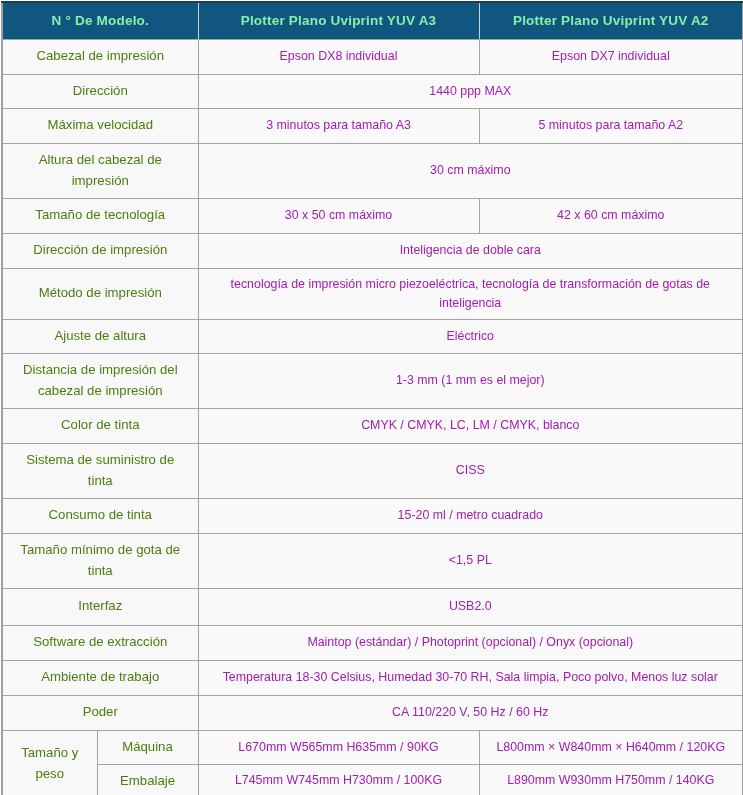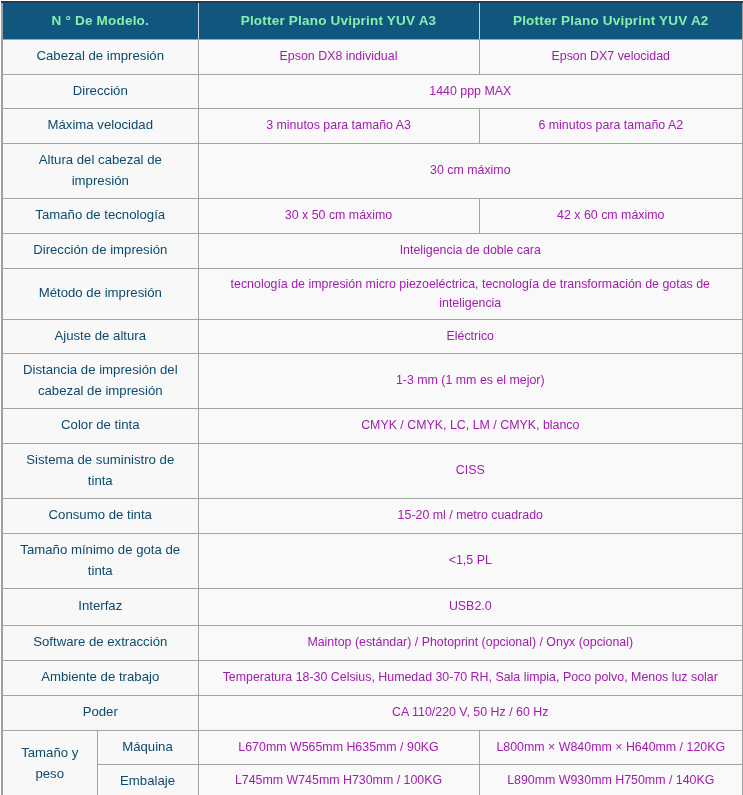--- a/index.html
+++ b/index.html
@@ -42,21 +42,21 @@
     height: 37px;
     border-top: 2px solid #1c3c58;
     border-left-color: #c6d2da;
     border-right-color: #c6d2da;
   }
   thead th:first-child { border-left-color: #a4a4a4; }
   thead th:last-child  { border-right-color: #a4a4a4; }
 
   tbody th {
     background: #f8f8f8;
-    color: #0c4a6e;
+    color: #4d7c0f;
     font-size: 13.2px;
     font-weight: normal;
     line-height: 1.55;
   }
   tbody td {
     background: #f9f9f9;
     color: #a21caf;
     font-size: 12.4px;
     line-height: 1.5;
     padding: 6px 6px;
@@ -82,30 +82,30 @@
       <tr>
         <th colspan="2">N ° De Modelo.</th>
         <th>Plotter Plano Uviprint YUV A3</th>
         <th>Plotter Plano Uviprint YUV A2</th>
       </tr>
     </thead>
     <tbody>
       <tr class="h-s">
         <th colspan="2">Cabezal de impresión</th>
         <td>Epson DX8 individual</td>
-        <td>Epson DX7 velocidad</td>
+        <td>Epson DX7 individual</td>
       </tr>
       <tr class="h-b">
         <th colspan="2">Dirección</th>
         <td colspan="2">1440 ppp MAX</td>
       </tr>
       <tr class="h-s">
         <th colspan="2">Máxima velocidad</th>
         <td>3 minutos para tamaño A3</td>
-        <td>6 minutos para tamaño A2</td>
+        <td>5 minutos para tamaño A2</td>
       </tr>
       <tr class="h-l">
         <th colspan="2">Altura del cabezal de impresión</th>
         <td colspan="2">30 cm máximo</td>
       </tr>
       <tr class="h-s">
         <th colspan="2">Tamaño de tecnología</th>
         <td>30 x 50 cm máximo</td>
         <td>42 x 60 cm máximo</td>
       </tr>

